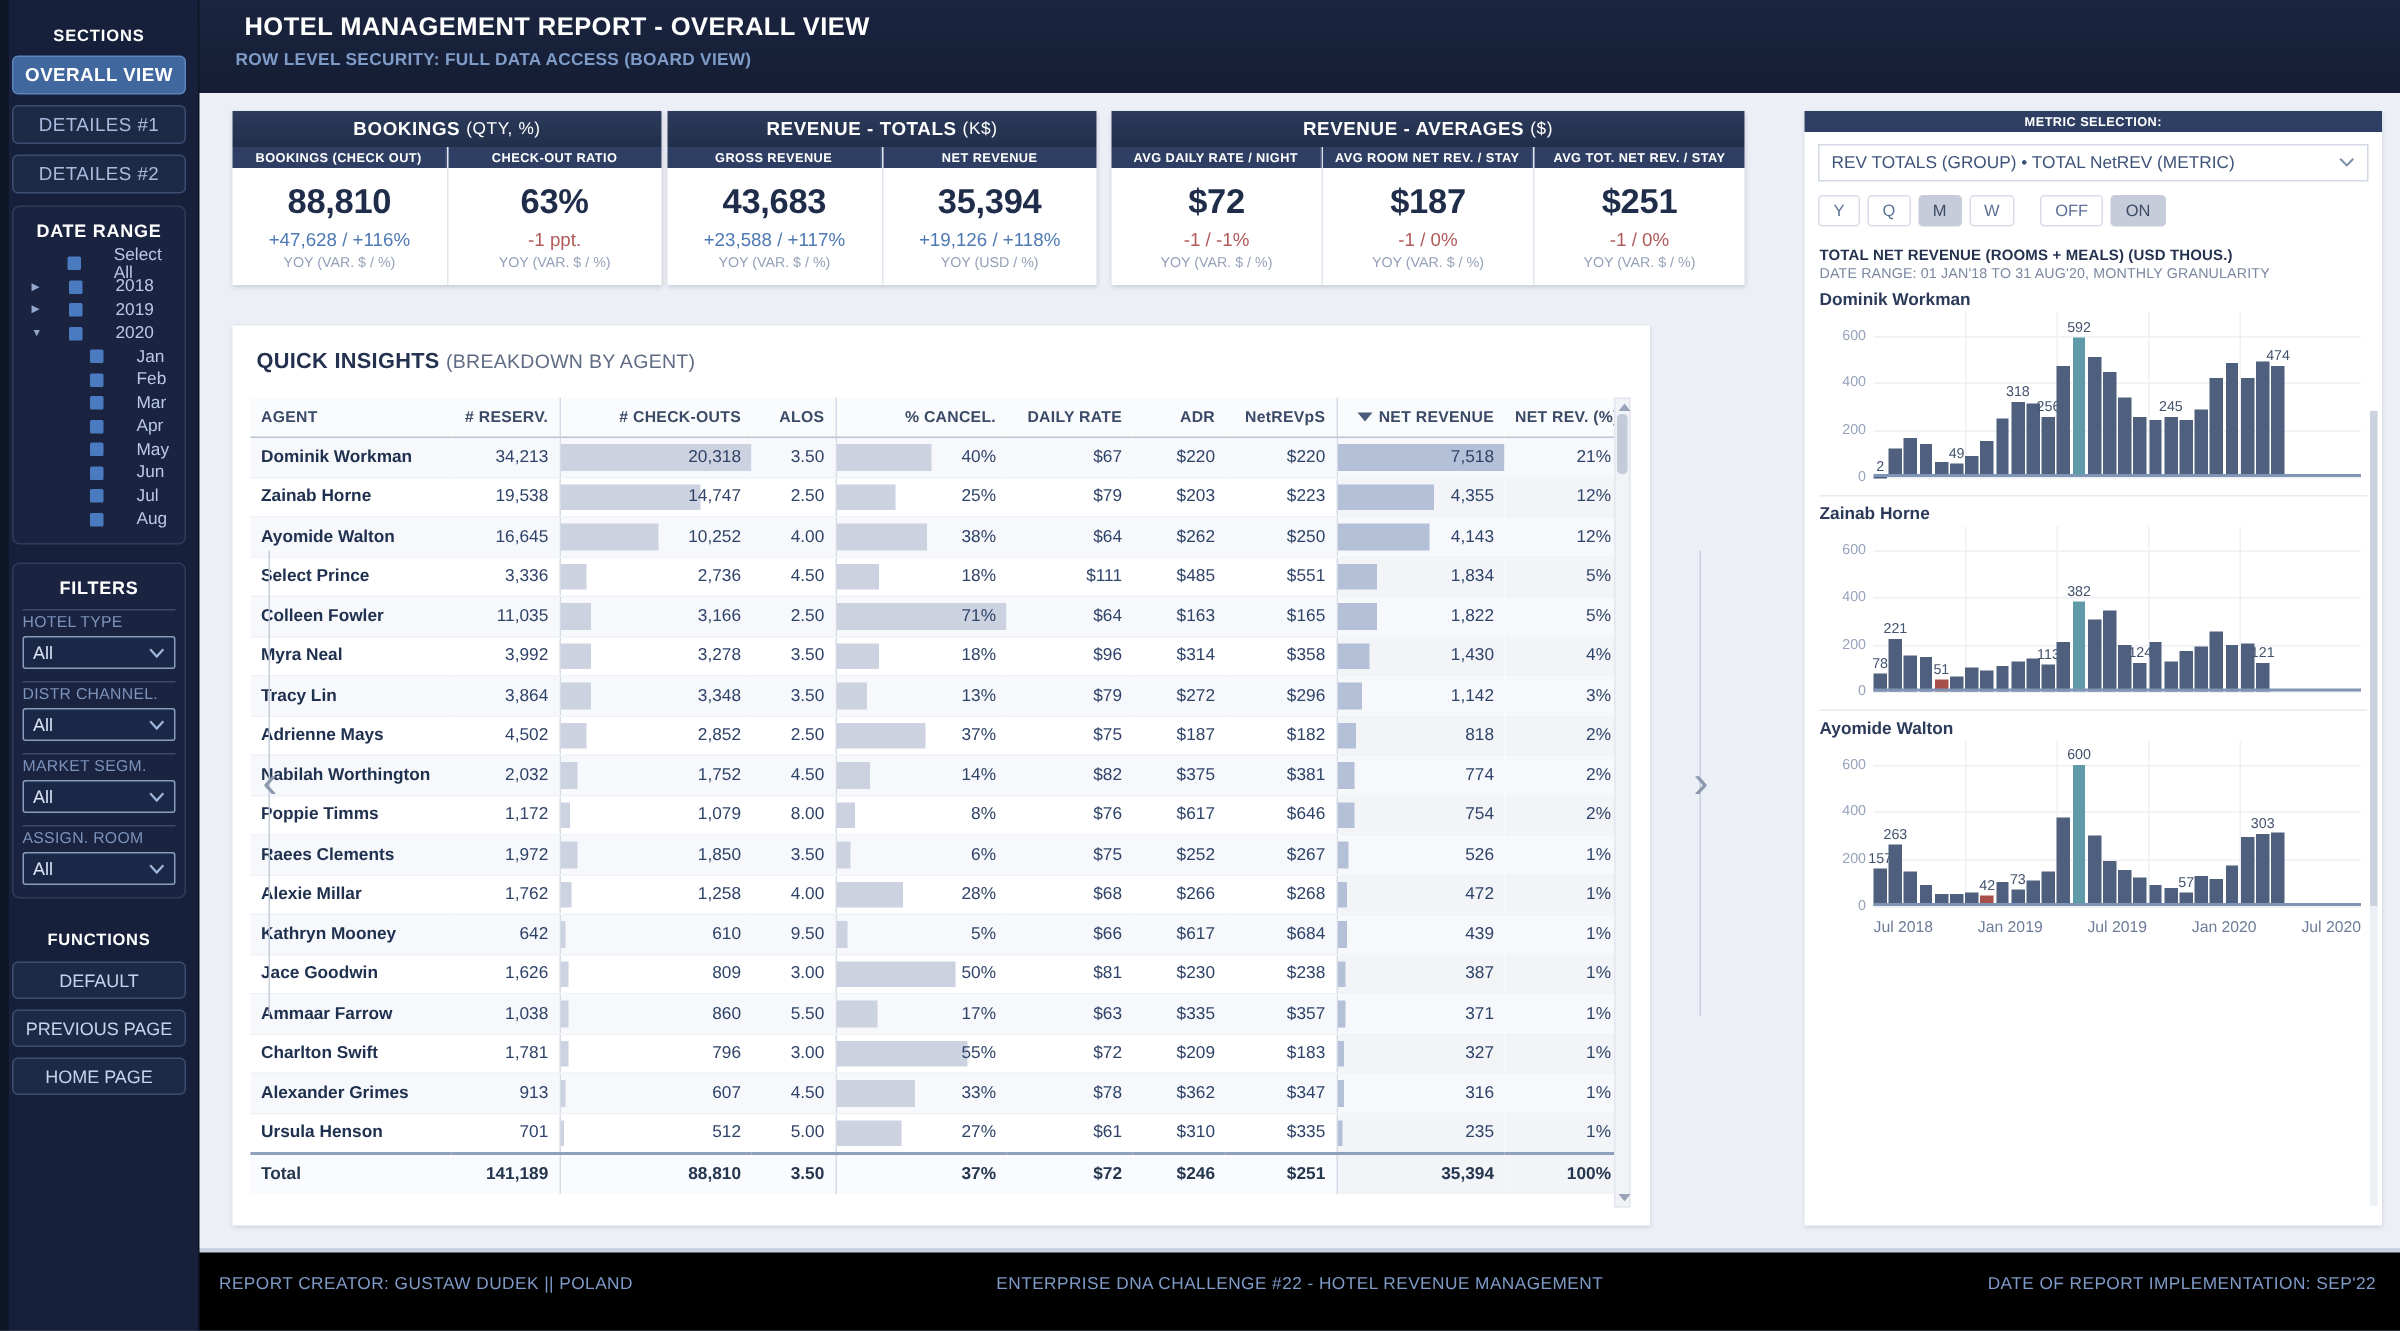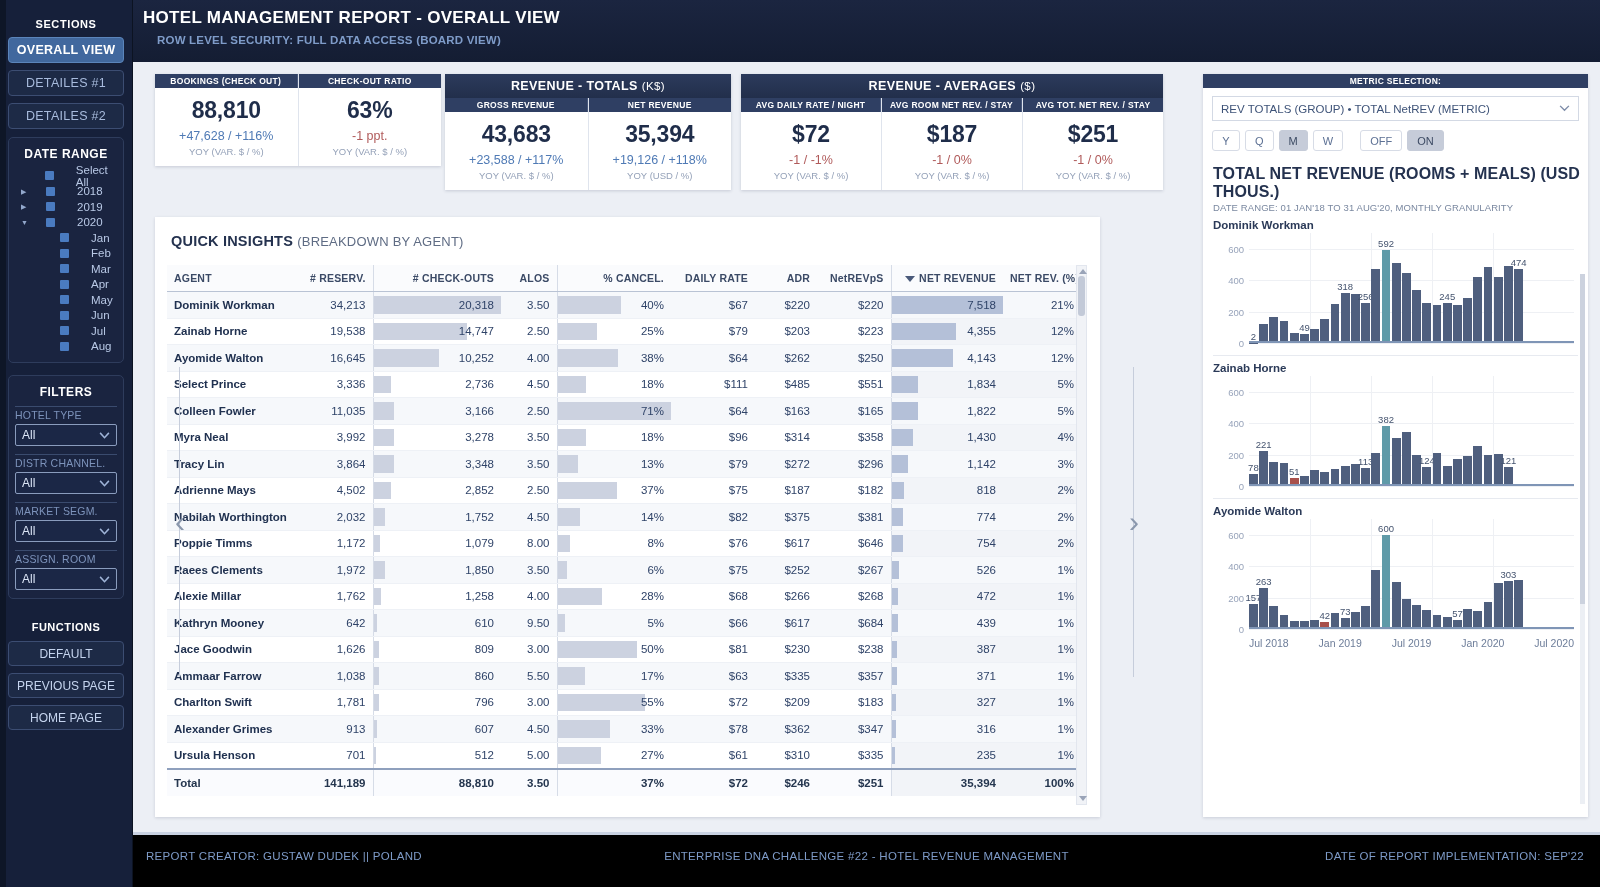--- a/index.html
+++ b/index.html
@@ -55,21 +55,21 @@
   .chev { width:11px; height:7px; }
   .fn-title { color:#ffffff; font-size:11px; font-weight:bold; text-align:center; letter-spacing:.5px; margin: 22px 0 8px 0; }
   .fn-btn { height:25px; border-radius:4px; border:1px solid #3c4d72; background:#1d2a46; color:#c5d4ee;
     font-size:12px; display:flex; align-items:center; justify-content:center; margin-bottom:7px; }
 
   
   .header {
     position:absolute; left:133px; top:0; width:1467px; height:62px;
     background: linear-gradient(180deg,#1b2540 0%, #141d33 100%);
   }
-  .hdr-title { position:absolute; left:10px; top:8px; color:#ffffff; font-size:17px; font-weight:bold; letter-spacing:.3px; }
+  .hdr-title { position:absolute; left:30px; top:8px; color:#ffffff; font-size:17px; font-weight:bold; letter-spacing:.3px; }
   .hdr-sub { position:absolute; left:24px; top:34px; color:#7f9cc9; font-size:11.5px; font-weight:bold; letter-spacing:.2px;}
 
   
   .canvas {
     position:absolute; left:133px; top:62px; width:1467px; height:770px;
     background:#eceff5;
   }
 
   
   .kpi-group { position:absolute; top:12px; background:#ffffff; box-shadow: 0 1px 3px rgba(25,40,70,.18); }
@@ -143,21 +143,21 @@
     color:#fff; display:flex; align-items:center; justify-content:center; font-size:12.5px; font-weight:bold; letter-spacing:.4px;}
   .rp-sub { height:14px; background:#2f3f63; color:#fff; font-size:8.5px; font-weight:bold; letter-spacing:.3px;
     display:flex; align-items:center; justify-content:center; }
   .rp-select { margin:8px 9px 0 9px; height:25px; border:1px solid #d3d9e4; background:#fff;
     display:flex; align-items:center; justify-content:space-between; padding:0 8px; color:#3e5378; font-size:11.5px;}
   .pill-row { display:flex; gap:5px; margin:9px 9px 0 9px; }
   .pill { height:21px; min-width:28px; padding:0 9px; border:1px solid #d7dce6; border-radius:3px;
     display:flex; align-items:center; justify-content:center; font-size:11px; color:#5d7194; background:#fff;}
   .pill.on { background:#c6ccd9; color:#3c4a63; border-color:#c6ccd9;}
   .pill.gap { margin-left:12px; }
-  .rp-chart-title { margin:14px 0 0 10px; font-size:16px; font-weight:bold; color:#24324f; letter-spacing:.1px;}
+  .rp-chart-title { margin:14px 0 0 10px; font-size:10px; font-weight:bold; color:#24324f; letter-spacing:.1px;}
   .rp-chart-sub { margin:1px 0 0 10px; font-size:9.5px; color:#7a88a0; letter-spacing:.1px;}
   .mini { position:relative; margin: 6px 10px 0 10px; }
   .mini-name { font-size:11.5px; font-weight:bold; color:#2b3a58; margin-bottom:2px;}
   .mini-plot { position:relative; height:110px; }
   .ytick { position:absolute; right:100%; margin-right:5px; font-size:9.5px; color:#97a3ba; transform:translateY(-50%); white-space:nowrap;}
   .gl { position:absolute; left:0; right:0; height:1px; background:#eef0f4; }
   .vgl { position:absolute; top:0; bottom:0; width:1px; background:#eef0f4; }
   .bars { position:absolute; left:0; right:0; bottom:0; top:0; display:flex; align-items:flex-end; gap:1.4px;}
   .bars .b { flex:1; background:#4f5f7e; position:relative; }
   .bars .b.hl { background:#5f9aa8; }
@@ -312,20 +312,24 @@
 
   <div class="header">
     <div class="hdr-title">HOTEL MANAGEMENT REPORT - OVERALL VIEW</div>
     <div class="hdr-sub">ROW LEVEL SECURITY: FULL DATA ACCESS (BOARD VIEW)</div>
   </div>
 
   <div class="canvas">
 
     <div id="kpi-area">
         <div class="kpi-group" style="left: 22px; width: 286px;">
+          <div class="kpi-head">
+            <span>BOOKINGS</span>
+            <span class="light">(QTY, %)</span>
+          </div>
           <div class="kpi-cells">
             <div class="kpi-cell">
               <div class="kpi-cell-head">BOOKINGS (CHECK OUT)</div>
               <div class="kpi-val">88,810</div>
               <div class="kpi-delta pos">+47,628 / +116%</div>
               <div class="kpi-note">YOY (VAR. $ / %)</div>
             </div>
             <div class="kpi-cell">
               <div class="kpi-cell-head">CHECK-OUT RATIO</div>
               <div class="kpi-val">63%</div>

